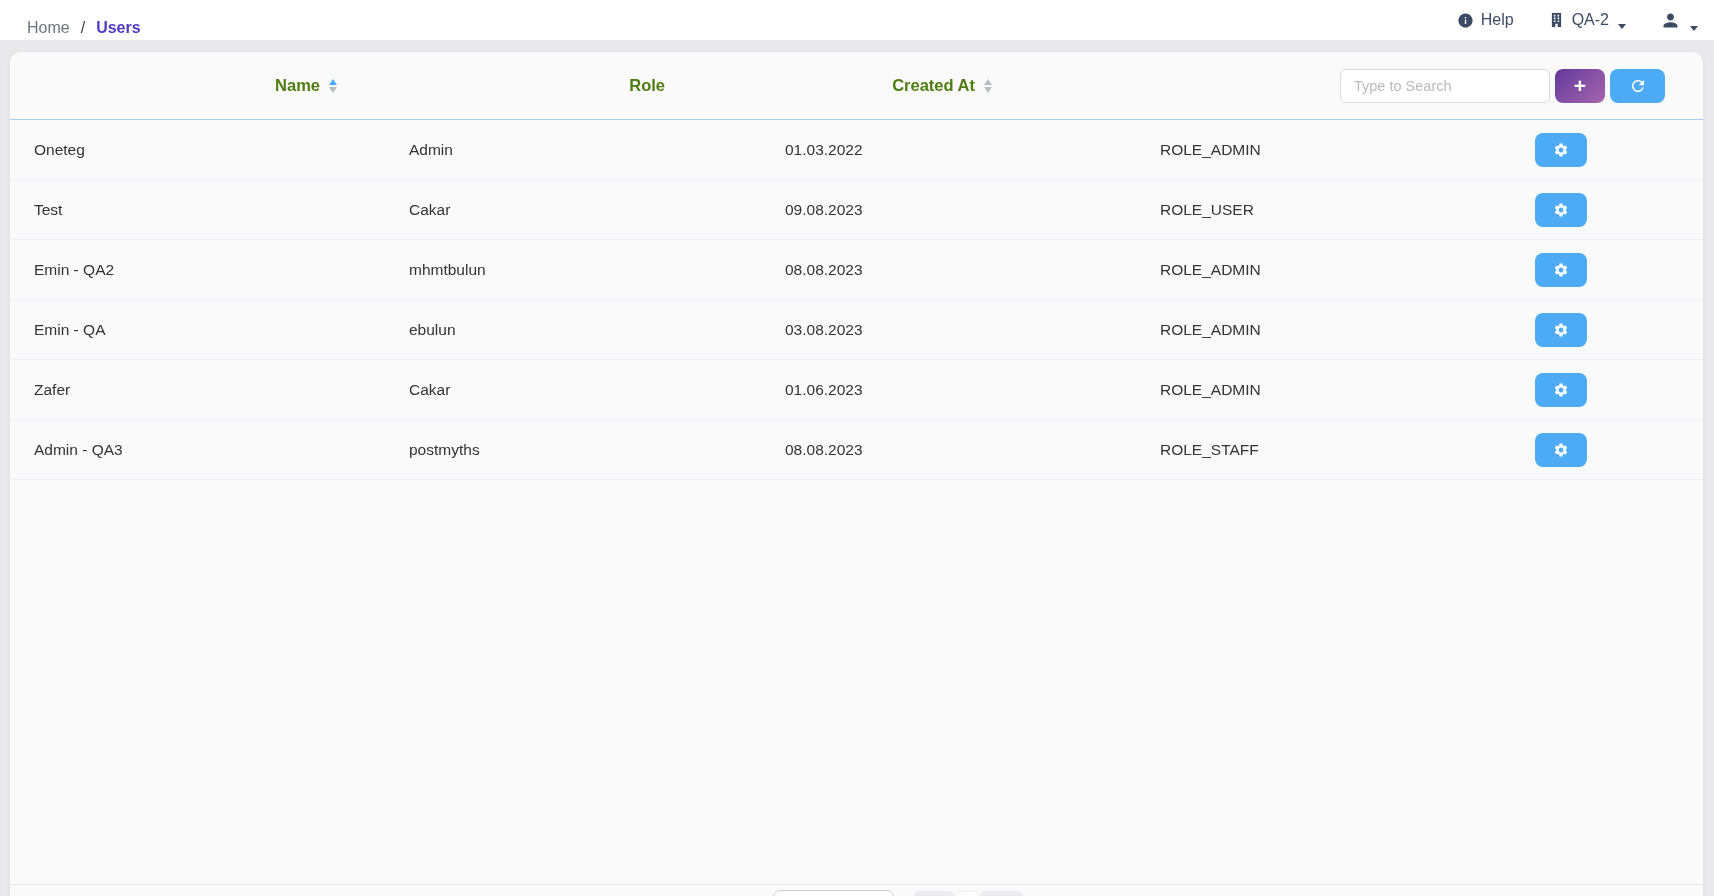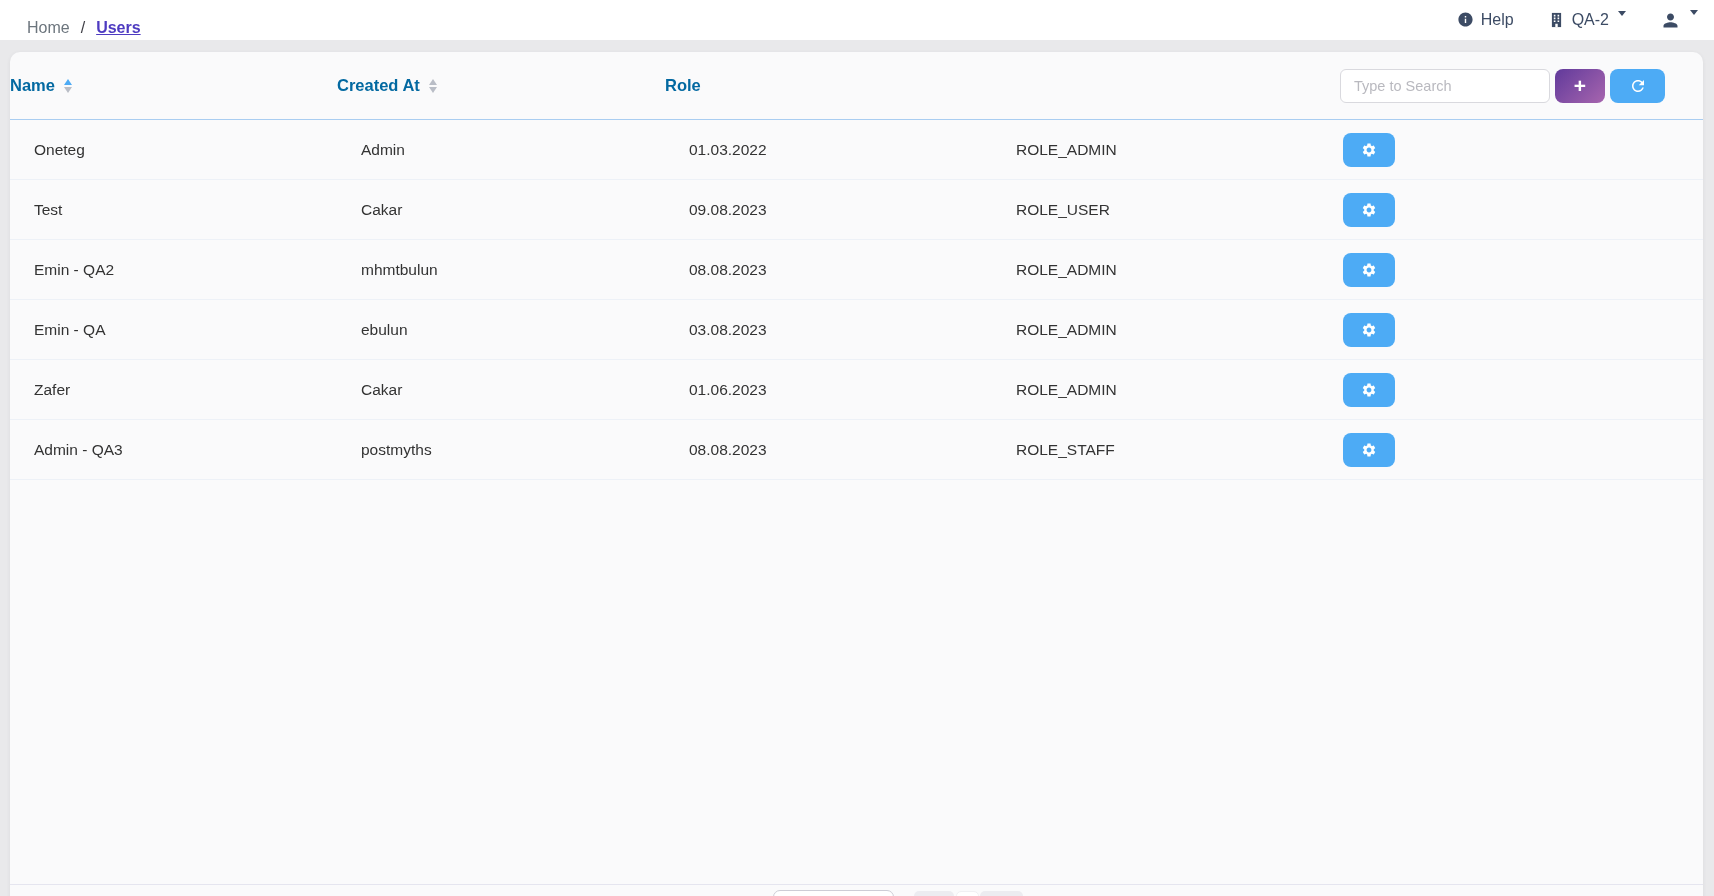--- a/index.html
+++ b/index.html
@@ -12,45 +12,45 @@
 
   
   .topbar {
     height:40px; background:#fff;
     display:flex; align-items:center; justify-content:space-between;
     padding:0 16px 0 27px;
   }
   .breadcrumb { display:flex; align-items:center; font-size:16px;margin-top:16px; }
   .bc-home { color:var(--text-gray,#6c757d); cursor:pointer; }
   .bc-sep  { color:#3f3f46; margin:0 11px; }
-  .bc-current { color:var(--breadcrumb-active,#4e3bc1); font-weight:bold; cursor:pointer;text-decoration:underline; }
+  .bc-current { color:var(--breadcrumb-active,#4e3bc1); font-weight:bold; cursor:pointer; }
 
   .topbar-right { display:flex; align-items:center; gap:34px; }
-  .tb-item { display:flex; align-items:flex-start; gap:7px; color:var(--navy,#3c4b64);
+  .tb-item { display:flex; align-items:flex-end; gap:7px; color:var(--navy,#3c4b64);
              font-size:16px; cursor:pointer; }
   .caret { width:0; height:0; border-left:4.5px solid transparent;
            border-right:4.5px solid transparent;
            border-top:5.5px solid var(--navy,#3c4b64); margin-left:2px; }
 
   
   .card {
     position:absolute; left:10px; top:52px; width:1693px; height:1000px;
     background:var(--card-bg,#fafafb);
     border-radius:10px;
     box-shadow:0 1px 4px rgba(40,40,60,.07);
   }
 
   .thead {
     position:relative;
     display:grid; grid-template-columns:327px 328px 327px 327px 1fr;
     height:68px; align-items:center;
     border-bottom:1px solid var(--header-underline,#a9cdf1);
   }
-  .th { display:flex; align-items:center; gap:9px;
-        font-size:16.5px; font-weight:bold; color:#0369a1; cursor:pointer; }
+  .th { padding-left:24px; display:flex; align-items:center; gap:9px;
+        font-size:16.5px; font-weight:bold; color:#4d7c0f; cursor:pointer;justify-content:flex-end; }
   .sort { display:flex; flex-direction:column; align-items:center; gap:2px; }
   .tri-up { width:0; height:0; border-left:4.5px solid transparent;
             border-right:4.5px solid transparent;
             border-bottom:6px solid #b9bdc6; }
   .tri-up.active { border-bottom-color:var(--accent-blue,#4dabf5); }
   .tri-down { width:0; height:0; border-left:4.5px solid transparent;
               border-right:4.5px solid transparent;
               border-top:6px solid #b9bdc6; }
 
   .controls { position:absolute; right:38px; top:50%; transform:translateY(-50%);
@@ -64,21 +64,21 @@
   .btn { height:34px; border:none; border-radius:8px; display:flex;
          align-items:center; justify-content:center; cursor:pointer; color:#fff; }
   .btn-add { width:50px;
     background:linear-gradient(135deg,var(--purple-dark,#613a9b) 0%,var(--purple-light,#a765ae) 100%);
     font-size:21px; font-weight:bold; line-height:1; }
   .btn-refresh { width:55px; background:var(--accent-blue,#4dabf5); }
 
   
   .tr { display:grid; grid-template-columns:327px 328px 327px 327px 1fr;
         height:60px; align-items:center;
-        border-bottom:1px solid var(--row-divider,#edf1f7); }
+        border-bottom:1px solid var(--row-divider,#edf1f7);gap:48px; }
   .td { padding-left:24px; font-size:15.5px; font-weight:500; color:#333; }
   .td-actions { padding-left:24px; }
   .gear-btn { width:52px; height:34px; border:none; border-radius:8px;
               background:var(--accent-blue,#4dabf5); color:#fff; cursor:pointer;
               display:flex; align-items:center; justify-content:center; }
 
   
   .tfoot { position:absolute; top:832px; left:0; right:0; height:60px;
            border-top:1px solid #e5e5ef; }
   .page-size-select { position:absolute; left:763px; top:5px; width:121px; height:34px;
@@ -138,28 +138,28 @@
 
   <div class="thead">
     <div class="th">
       <span>Name</span>
       <span class="sort">
         <i class="tri-up active"></i>
           <i class="tri-down"></i>
       </span>
     </div>
     <div class="th">
+      <span>Role</span>
+    </div>
+    <div class="th">
       <span>Created At</span>
       <span class="sort">
         <i class="tri-up"></i>
           <i class="tri-down"></i>
       </span>
-    </div>
-    <div class="th">
-      <span>Role</span>
     </div>
     <div></div>
 
     <div class="controls">
       <input class="search-input" type="text" placeholder="Type to Search" style="">
       <button class="btn btn-add">
         <span>+</span>
       </button>
       <button class="btn btn-refresh">
         <span>

